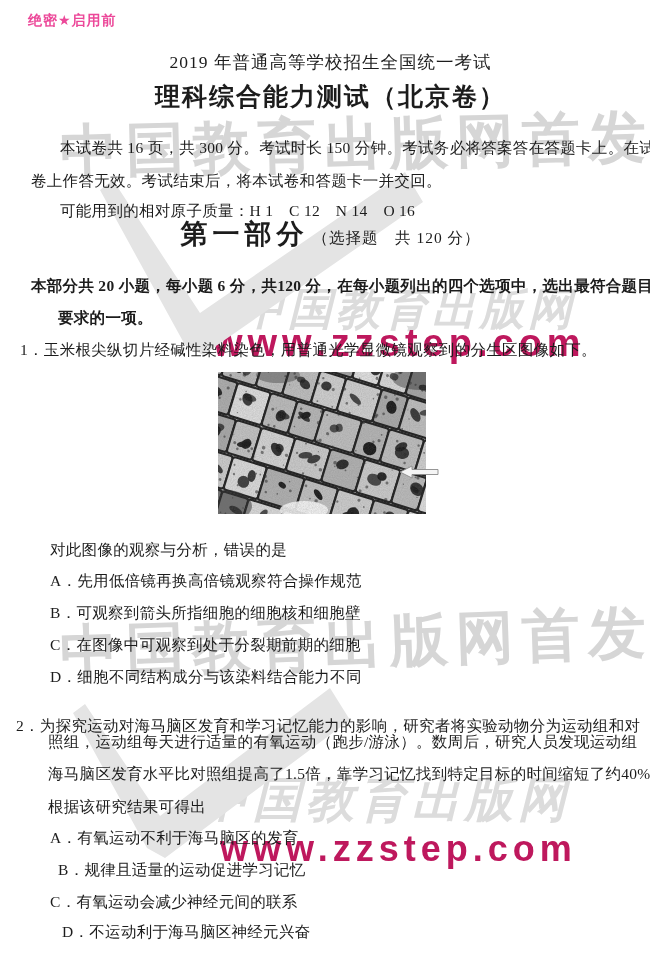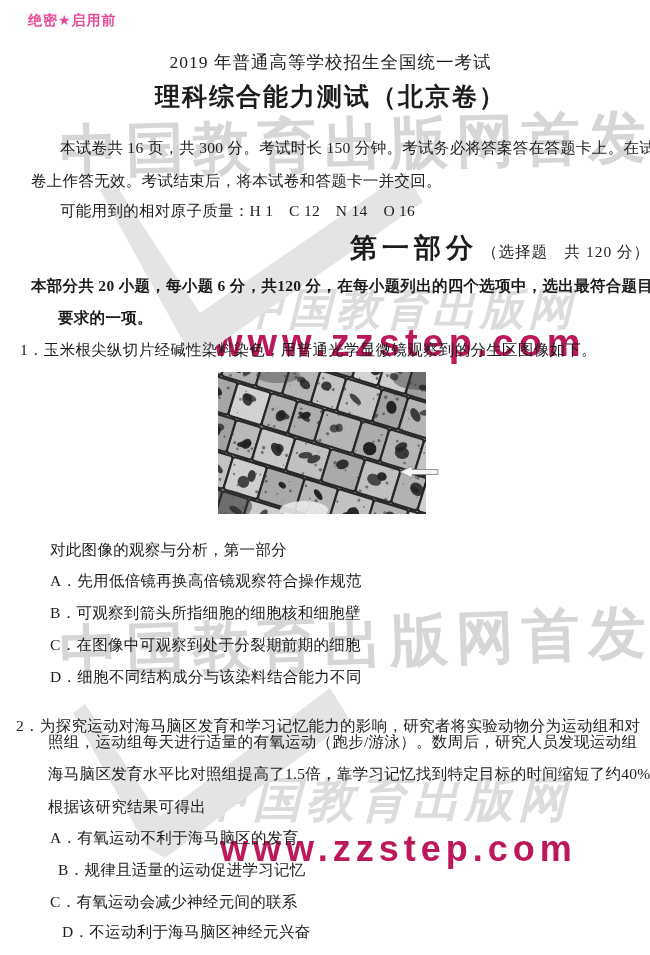--- a/index.html
+++ b/index.html
@@ -62,21 +62,21 @@
 
   <div class="abs center exam-title" style="top:50px;">2019 年普通高等学校招生全国统一考试</div>
 
   <div class="abs center paper-title" style="top:80px;">理科综合能力测试（北京卷）</div>
 
   <div class="abs body-text" style="left:60px;top:138px;">本试卷共 16 页，共 300 分。考试时长 150 分钟。考试务必将答案答在答题卡上。在试</div>
   <div class="abs body-text" style="left:31px;top:171px;">卷上作答无效。考试结束后，将本试卷和答题卡一并交回。</div>
 
   <div class="abs body-text" style="left:60px;top:201px;">可能用到的相对原子质量：H 1　C 12　N 14　O 16</div>
 
-  <div class="abs center" style="top:230px;text-align:right;">
+  <div class="abs center" style="top:216px;">
     <span class="part-title">第一部分</span>
     <span class="part-subtitle">（选择题　共 120 分）</span>
   </div>
 
   <div class="abs body-text bold" style="left:31px;top:276px;">本部分共 20 小题，每小题 6 分，共120 分，在每小题列出的四个选项中，选出最符合题目</div>
   <div class="abs body-text bold" style="left:58px;top:308px;">要求的一项。</div>
 
   <div class="abs body-text" style="left:20px;top:340px;">1．玉米根尖纵切片经碱性染料染色，用普通光学显微镜观察到的分生区图像如下。</div>
 
   <div class="figure" style="left:218px;top:372px;">
@@ -705,21 +705,21 @@
       <rect width="208" height="142" filter="url(#grain)" opacity="0.5"></rect>
     </svg>
   </div>
 
   <div class="figure" style="left:399px;top:465px;z-index:3;">
     <svg width="40" height="14" viewBox="0 0 40 14">
       <path d="M1 7 L13 1 L13 4.5 L39 4.5 L39 9.5 L13 9.5 L13 13 Z" fill="#f5f5f5" stroke="#8a8a8a" stroke-width="0.9"></path>
     </svg>
   </div>
 
-  <div class="abs body-text" style="left:50px;top:540px;">对此图像的观察与分析，第一部分</div>
+  <div class="abs body-text" style="left:50px;top:540px;">对此图像的观察与分析，错误的是</div>
 
   <div class="abs body-text" style="left:50px;top:571px;">A．先用低倍镜再换高倍镜观察符合操作规范</div>
   <div class="abs body-text" style="left:50px;top:603px;">B．可观察到箭头所指细胞的细胞核和细胞壁</div>
   <div class="abs body-text" style="left:50px;top:635px;">C．在图像中可观察到处于分裂期前期的细胞</div>
   <div class="abs body-text" style="left:50px;top:667px;">D．细胞不同结构成分与该染料结合能力不同</div>
 
   <div class="abs body-text" style="left:16px;top:700px;margin-top:16px;">2．为探究运动对海马脑区发育和学习记忆能力的影响，研究者将实验动物分为运动组和对</div>
   <div class="abs body-text" style="left:48px;top:732px;">照组，运动组每天进行适量的有氧运动（跑步/游泳）。数周后，研究人员发现运动组</div>
   <div class="abs body-text" style="left:48px;top:764px;">海马脑区发育水平比对照组提高了1.5倍，靠学习记忆找到特定目标的时间缩短了约40%。</div>
   <div class="abs body-text" style="left:48px;top:797px;">根据该研究结果可得出</div>

